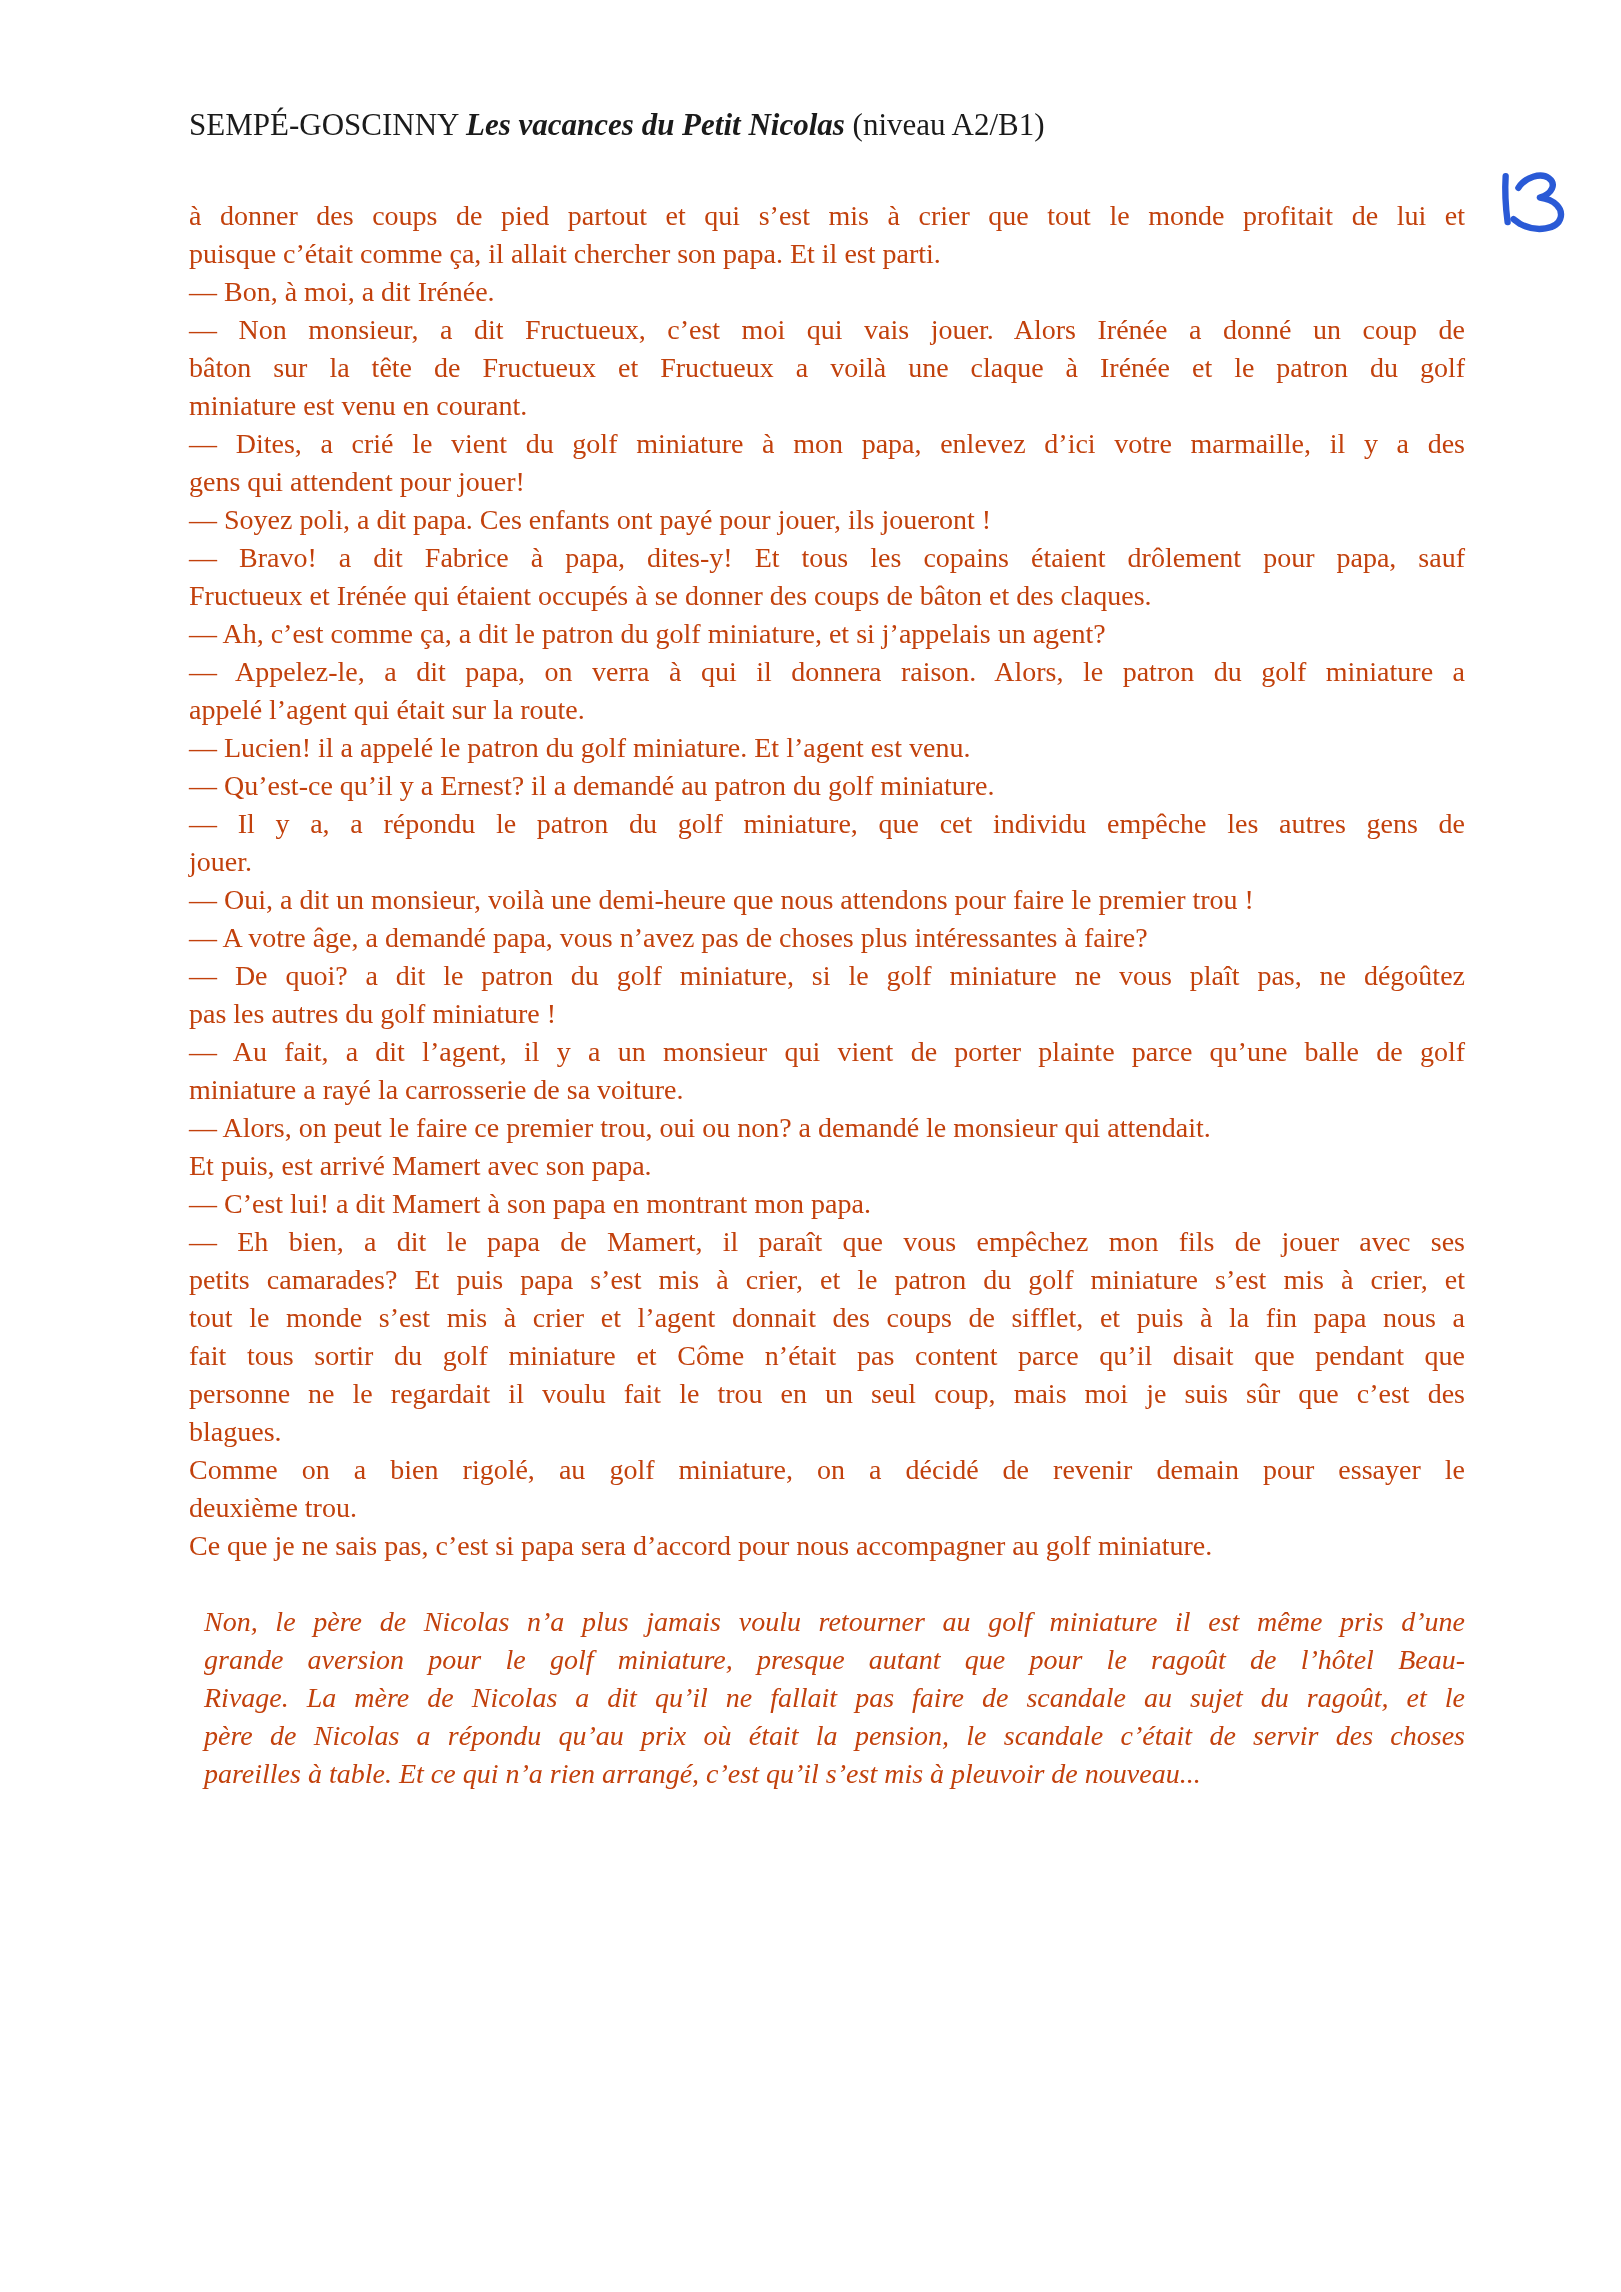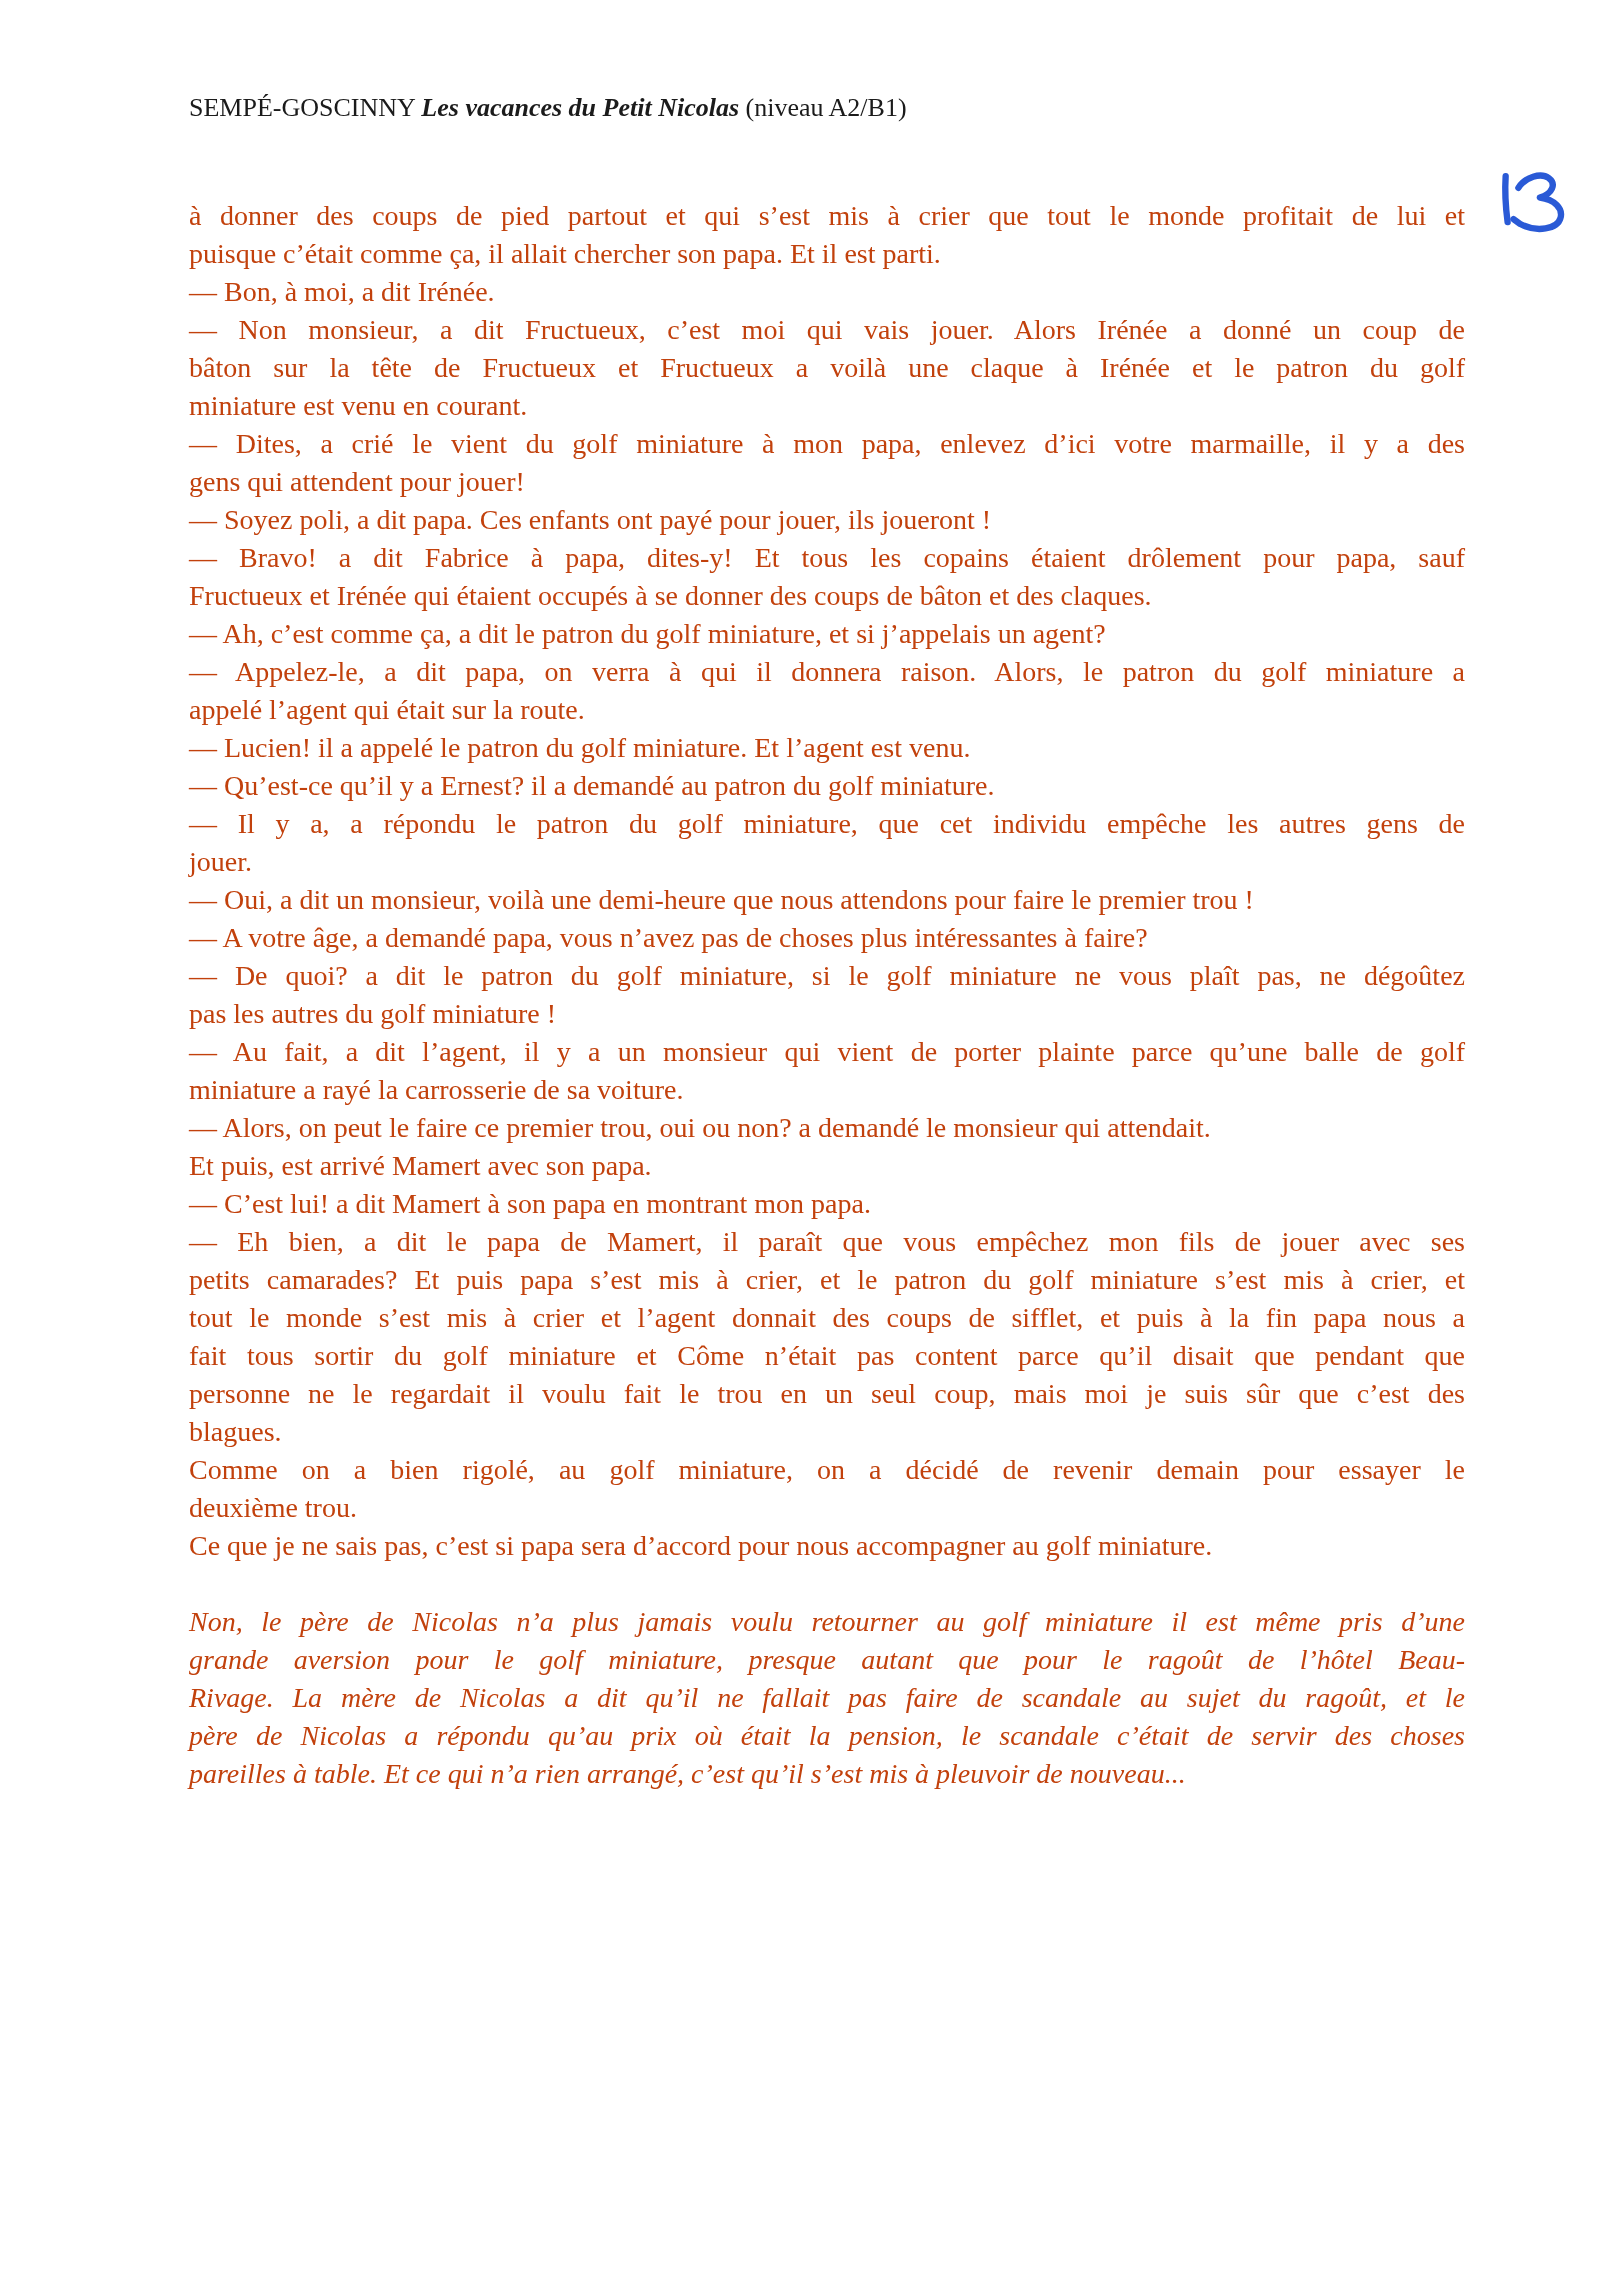--- a/index.html
+++ b/index.html
@@ -16,22 +16,22 @@
     overflow: hidden;
   }
   .doc-page {
     position: absolute;
     inset: 0;
     background: #ffffff;
   }
   .doc-header {
     position: absolute;
     left: 189px;
-    top: 94px;
-    font-size: 26px;
+    top: 108px;
+    font-size: 31px;
     line-height: 1.1;
     white-space: nowrap;
     color: #1b1b1b;
   }
   .doc-header .title {
     font-weight: bold;
     font-style: italic;
   }
   .annotation {
     position: absolute;
@@ -54,20 +54,21 @@
     line-height: 38px;
     color: #c2410c;
   }
   .paragraph {
     margin: 0;
     padding: 0;
   }
   .paragraph.italic {
     font-style: italic;
     margin-top: 38px;
+    margin-left: 15px;
   }
   .line {
     text-align: justify;
     text-align-last: justify;
     hyphens: none;
     white-space: normal;
   }
   .line.last {
     text-align-last: left;
   }

